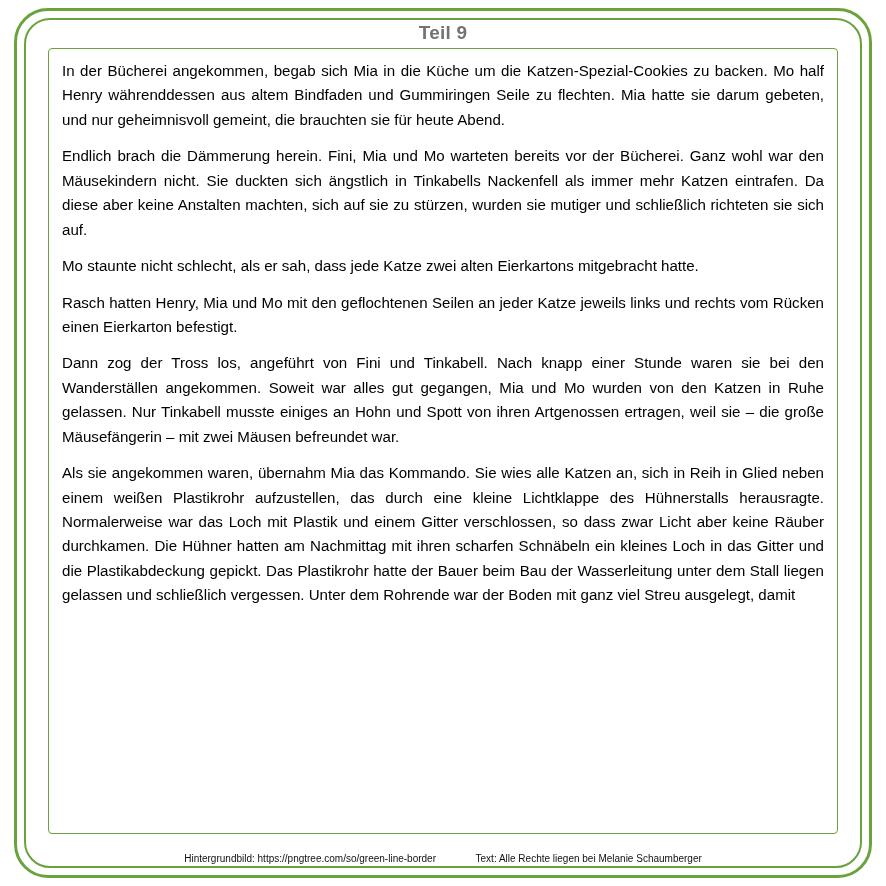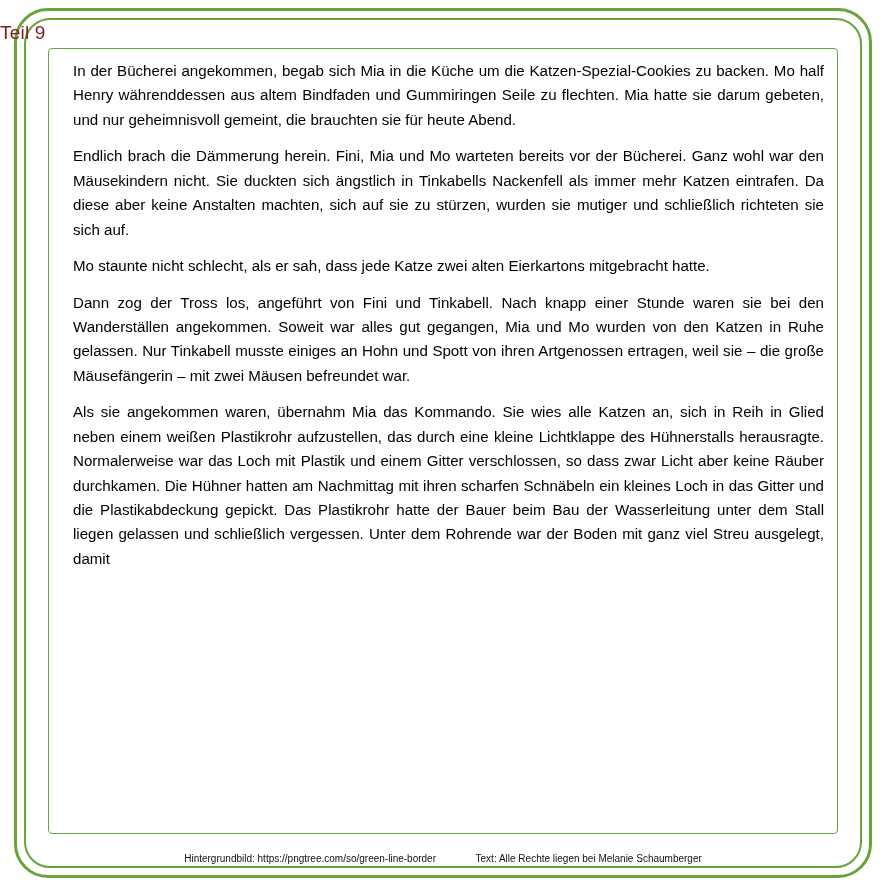--- a/index.html
+++ b/index.html
@@ -38,37 +38,37 @@
     bottom: 18px;
     border: 2px solid #6aa33c;
     border-radius: 26px;
     box-sizing: border-box;
   }
   .title {
     position: absolute;
     left: 0;
     right: 0;
     top: 22px;
-    text-align: left;
+    text-align: center;
     font-size: 19px;
-    font-weight: normal;
-    color: #7f1d1d;
+    font-weight: bold;
+    color: #737373;
     letter-spacing: 0.2px;
   }
   
   .content-box {
     position: absolute;
     left: 48px;
     top: 48px;
     right: 48px;
     bottom: 52px;
     border: 1.5px solid #6aa33c;
     border-radius: 4px;
     box-sizing: border-box;
-    padding: 10px 13px 8px 24px;
+    padding: 10px 13px 8px 13px;
     overflow: hidden;
   }
   .content-box p {
     margin: 0 0 12px 0;
     font-size: 15.1px;
     line-height: 1.62;
     color: #000000;
     text-align: justify;
     text-justify: inter-word;
     hyphens: none;
@@ -100,20 +100,21 @@
 
   <div class="frame-outer"></div>
   <div class="frame-inner"></div>
 
   <div class="title">Teil 9</div>
 
   <div class="content-box">
     <p>In der Bücherei angekommen, begab sich Mia in die Küche um die Katzen-Spezial-Cookies zu backen. Mo half Henry währenddessen aus altem Bindfaden und Gummiringen Seile zu flechten. Mia hatte sie darum gebeten, und nur geheimnisvoll gemeint, die brauchten sie  für heute Abend.</p>
     <p>Endlich brach die Dämmerung herein. Fini, Mia und Mo warteten bereits vor der Bücherei. Ganz wohl war den Mäusekindern nicht. Sie duckten sich ängstlich in Tinkabells Nackenfell als immer mehr Katzen eintrafen. Da diese aber keine Anstalten machten, sich auf sie zu stürzen, wurden sie mutiger und schließlich richteten sie sich auf.</p>
     <p>Mo staunte nicht schlecht, als er sah, dass jede Katze zwei alten Eierkartons mitgebracht hatte.</p>
+    <p>Rasch hatten Henry, Mia und Mo mit den geflochtenen Seilen an jeder Katze jeweils links und rechts vom Rücken einen Eierkarton befestigt.</p>
     <p>Dann zog der Tross los, angeführt von Fini und Tinkabell. Nach knapp einer Stunde waren sie bei den Wanderställen angekommen. Soweit war alles gut gegangen, Mia und Mo wurden von den Katzen in Ruhe gelassen. Nur Tinkabell musste einiges an Hohn und Spott von ihren Artgenossen ertragen, weil sie – die große Mäusefängerin – mit zwei Mäusen befreundet war.</p>
     <p>Als sie angekommen waren, übernahm Mia das Kommando. Sie wies alle Katzen an, sich in Reih in Glied neben einem weißen Plastikrohr aufzustellen, das durch eine kleine Lichtklappe des Hühnerstalls herausragte. Normalerweise war das Loch mit Plastik und einem Gitter verschlossen, so dass zwar Licht aber keine Räuber durchkamen. Die Hühner hatten am Nachmittag mit ihren scharfen Schnäbeln ein kleines Loch in das Gitter und die Plastikabdeckung gepickt. Das Plastikrohr hatte der Bauer beim Bau der Wasserleitung unter dem Stall liegen gelassen und schließlich vergessen. Unter dem Rohrende war der Boden mit ganz viel Streu ausgelegt, damit</p>
   </div>
 
   <div class="footer">
     <span class="seg">Hintergrundbild: https://pngtree.com/so/green-line-border</span>
     <span class="gap"></span>
     <span class="seg">Text: Alle Rechte liegen bei Melanie Schaumberger</span>
   </div>
 

